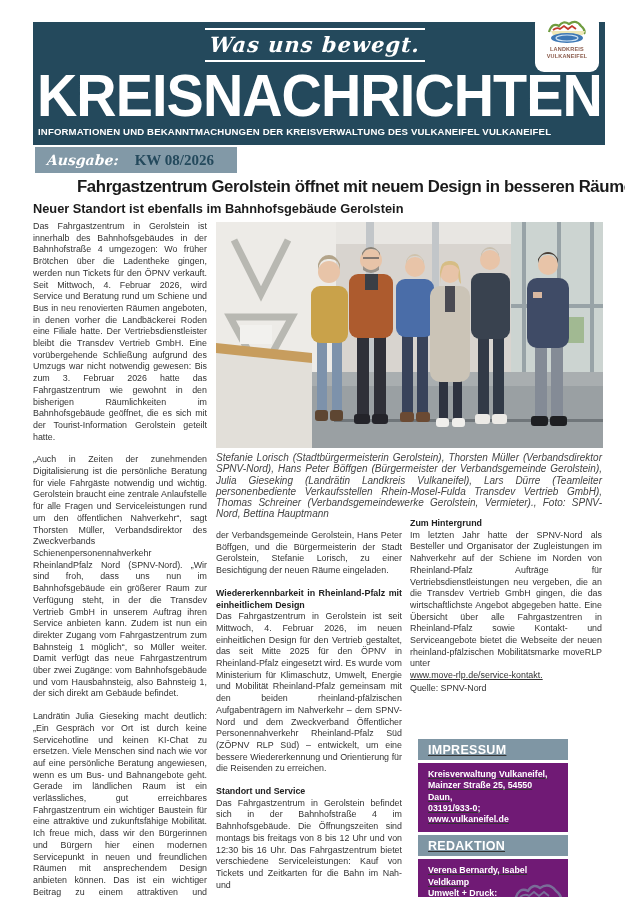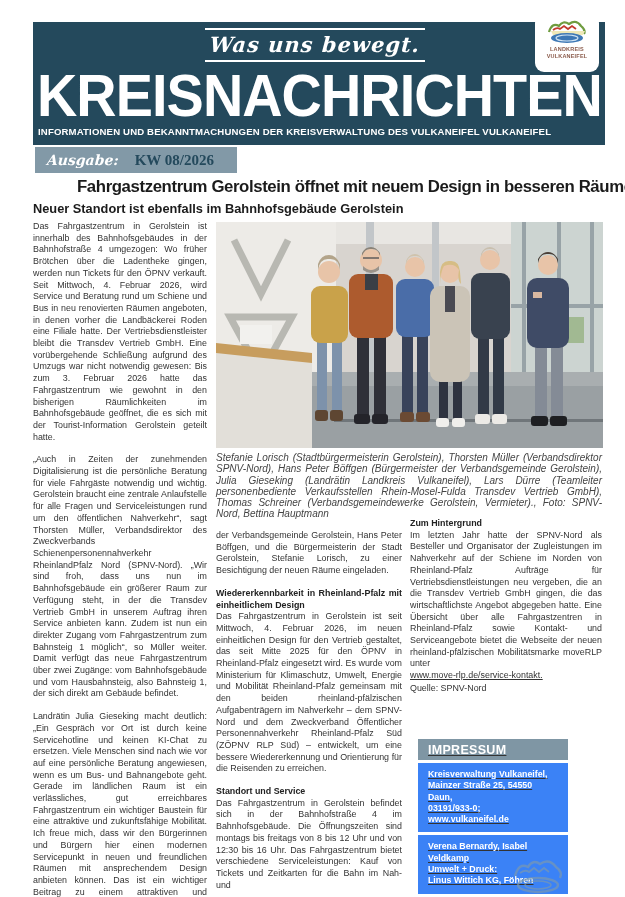--- a/index.html
+++ b/index.html
@@ -85,21 +85,21 @@
     font-style:italic; font-size:10px; line-height:11.3px;
     text-align:justify; color:#444;
   }
   
   .infobox{position:absolute; left:418px; top:739px; width:150px;text-decoration:underline;}
   .infobox-header{
     background:#7f96a4; color:#fff; font-weight:800; font-size:12.5px;
     padding:4px 10px 3px; letter-spacing:0.3px;
   }
   .infobox-body{
-    position:relative; background:#3b82f6; color:#fff; font-weight:bold;
+    position:relative; background:#701a75; color:#fff; font-weight:bold;
     font-size:8.8px; line-height:11.3px; padding:6px 10px 7px;
     margin:3px 0; overflow:hidden;
   }
   .infobox-body span{display:block;}
   .watermark{position:absolute; right:2px; bottom:-4px; opacity:0.65;}
   .weblink{text-decoration:none; color:#fff; cursor:pointer;}
 </style>
 </head>
 <body>
 
@@ -246,20 +246,21 @@
   </div>
 
   <div class="infobox">
     <div class="infobox-header">IMPRESSUM</div>
     <div class="infobox-body">
       <span>Kreisverwaltung Vulkaneifel,</span>
       <span>Mainzer Straße 25, 54550 Daun,</span>
       <span>03191/933-0;</span>
       <span class="weblink">www.vulkaneifel.de</span>
     </div>
+    <div class="infobox-header">REDAKTION</div>
     <div class="infobox-body">
       <span>Verena Bernardy, Isabel Veldkamp</span>
       <span>Umwelt + Druck:</span>
       <span>Linus Wittich KG, Föhren</span>
       <svg class="watermark" width="56" height="42" viewBox="0 0 56 42">
         <path d="M5 20 Q9 6 18 11 Q23 3 30 8 Q39 2 46 11 Q53 16 50 22" fill="none" stroke="#7f9aab" stroke-width="2.4"></path>
         <path d="M10 17 Q15 13 19 16 L24 12 L29 16 L34 12 L39 16" fill="none" stroke="#7f9aab" stroke-width="1.8"></path>
         <ellipse cx="28" cy="29" rx="20" ry="7" fill="none" stroke="#7f9aab" stroke-width="2.4"></ellipse>
         <ellipse cx="28" cy="29" rx="13" ry="4" fill="none" stroke="#7f9aab" stroke-width="1.5"></ellipse>
       </svg>

